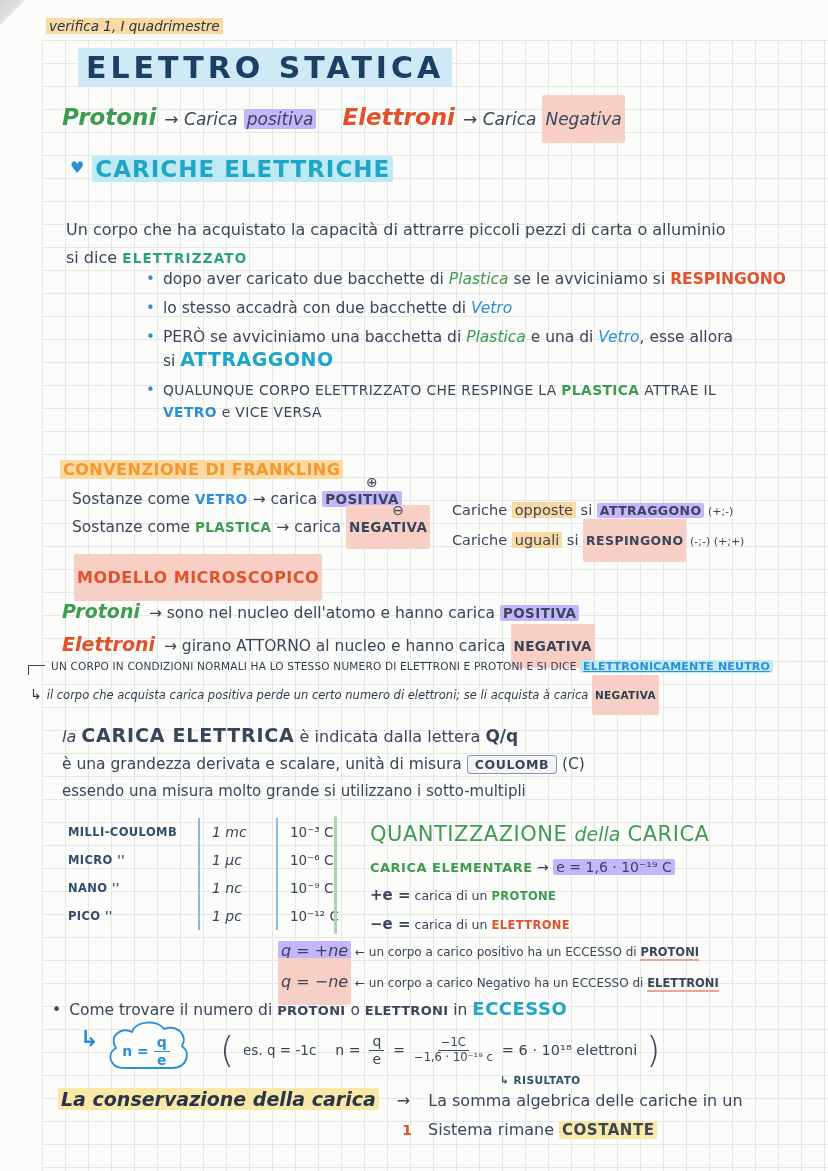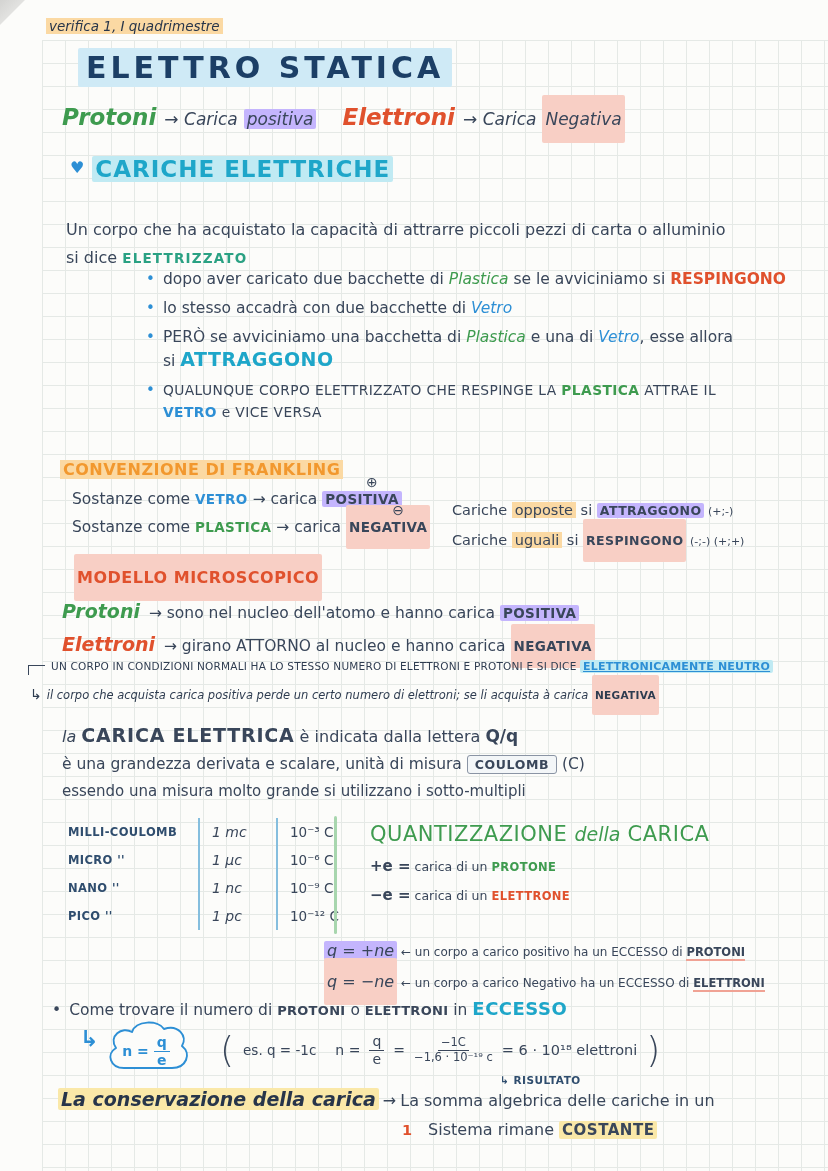--- a/index.html
+++ b/index.html
@@ -87,21 +87,21 @@
   .quant{left:370px;top:822px;}
   .quant .qtitle{font-size:21px;color:#3e9b4f;letter-spacing:.5px;}
   .quant .qtitle .cursive{font-style:italic;font-size:19px;letter-spacing:0;}
   .quant .elem{margin-top:13px;font-size:14px;}
   .quant .elab{font-size:13px;font-weight:bold;letter-spacing:.5px;}
   .quant .pm{margin-top:11px;font-size:12.5px;}
   .quant .pm .sign{font-size:15px;font-weight:bold;margin-right:4px;}
   .quant .pm .tgt{font-size:11.5px;font-weight:bold;letter-spacing:.4px;}
 
   .qlines{left:278px;top:936px;font-size:12px;line-height:30px;}
-  .qlines .badge{font-size:16px;font-style:italic;margin-left:46px;}
+  .qlines .badge{font-size:16px;font-style:italic;}
   .qlines .tgt{font-size:11.5px;font-weight:bold;}
 
   .come{left:52px;top:998px;font-size:15.5px;}
   .come .bdot{margin-right:8px;}
   .come .capw{font-size:13px;font-weight:bold;letter-spacing:.3px;}
   .come .ecc{font-size:18px;font-weight:bold;letter-spacing:.5px;}
 
   .cloudarrow{left:80px;top:1026px;font-size:22px;color:#2d8fd5;font-weight:bold;}
   .cloud{left:100px;top:1016px;width:92px;height:68px;}
   .cloud svg{position:absolute;inset:0;}
@@ -110,21 +110,21 @@
   .frac{display:inline-flex;flex-direction:column;align-items:center;vertical-align:middle;line-height:1.2;}
   .frac .fnum{border-bottom:1.3px solid currentColor;padding:0 3px;}
 
   .example{left:220px;top:1032px;display:flex;align-items:center;gap:9px;font-size:14px;}
   .example .paren{font-size:36px;font-weight:200;line-height:1;color:#39465a;}
   .example .es{font-size:13.5px;margin-right:10px;}
   .example .fsm{font-size:11.5px;}
   .example .res{font-size:14.5px;}
   .risultato{left:500px;top:1074px;font-size:10.5px;font-weight:bold;letter-spacing:.5px;color:#2f4d6e;}
 
-  .conserv{left:58px;top:1088px;font-size:16px;display:flex;align-items:baseline;gap:4px;}
+  .conserv{left:58px;top:1088px;font-size:16px;display:flex;align-items:baseline;gap:18px;}
   .conserv .ct{font-size:19px;font-style:italic;font-weight:bold;color:#27354a;}
   .conserv2{left:402px;top:1120px;font-size:16px;}
   .conserv2 .pg{color:#e0512d;font-weight:bold;font-size:14.5px;margin-right:16px;}
   .conserv2 .capw{font-size:15px;font-weight:bold;letter-spacing:.5px;}
 </style>
 </head>
 <body>
 
 <div class="page">
   <div class="grid"></div>
@@ -224,20 +224,23 @@
     <div class="cell cpow">10⁻⁹ C</div>
     <div class="cell cname">PICO  ''</div>
     <div class="cell cval">1 pc</div>
     <div class="cell cpow">10⁻¹² C</div>
   </div>
   <div class="abs greenline"></div>
 
   <div class="abs quant">
     <div class="qtitle">
       <span>QUANTIZZAZIONE</span> <span class="cursive">della</span> <span>CARICA</span>
+    </div>
+    <div class="elem">
+      <span class="elab green">CARICA ELEMENTARE</span> <span>→</span> <span class="hl-green">e = 1,6 · 10⁻¹⁹ C</span>
     </div>
     <div class="pm">
       <span class="sign">+e =</span><span>carica di un </span><span class="tgt green">PROTONE</span>
     </div>
     <div class="pm">
       <span class="sign">−e =</span><span>carica di un </span><span class="tgt red">ELETTRONE</span>
     </div>
   </div>
 
   <div class="abs qlines">

